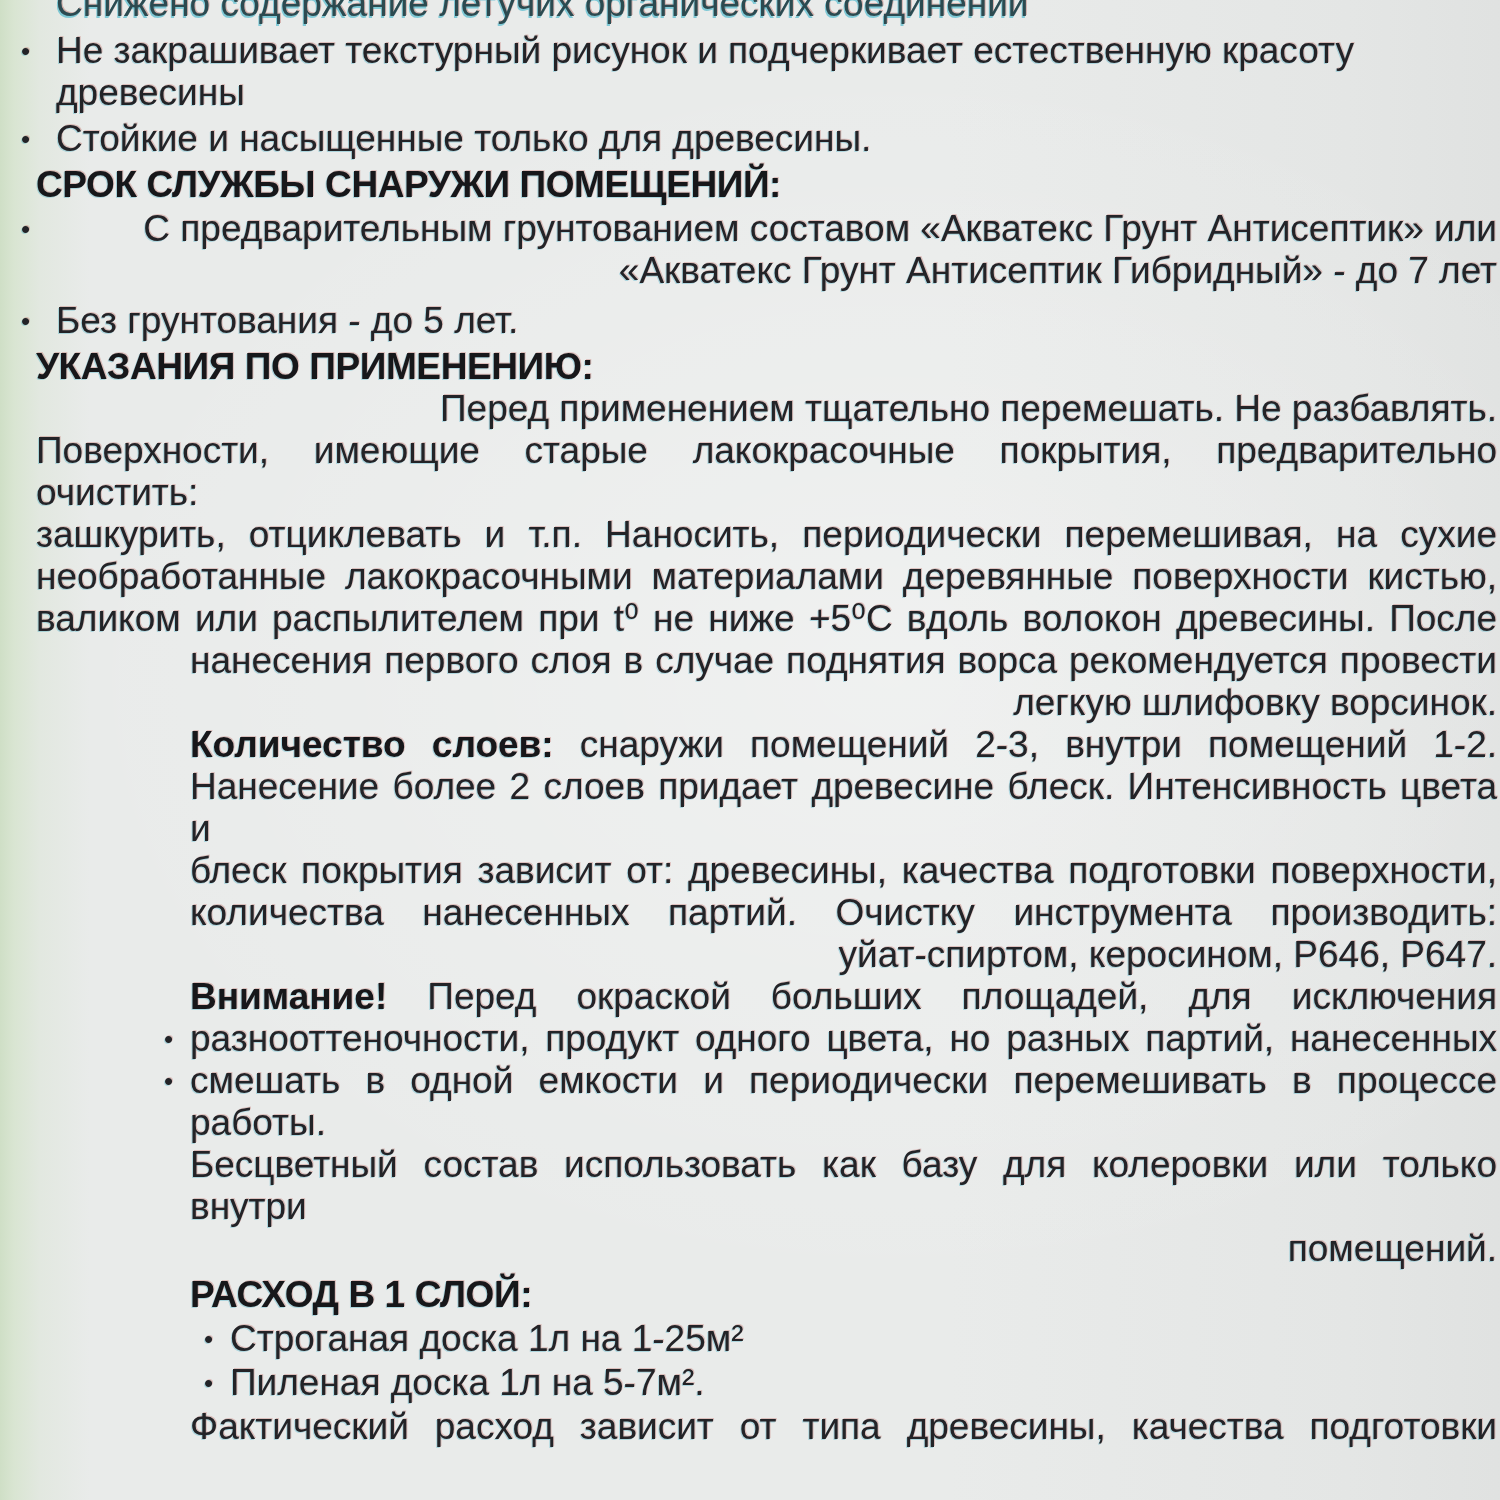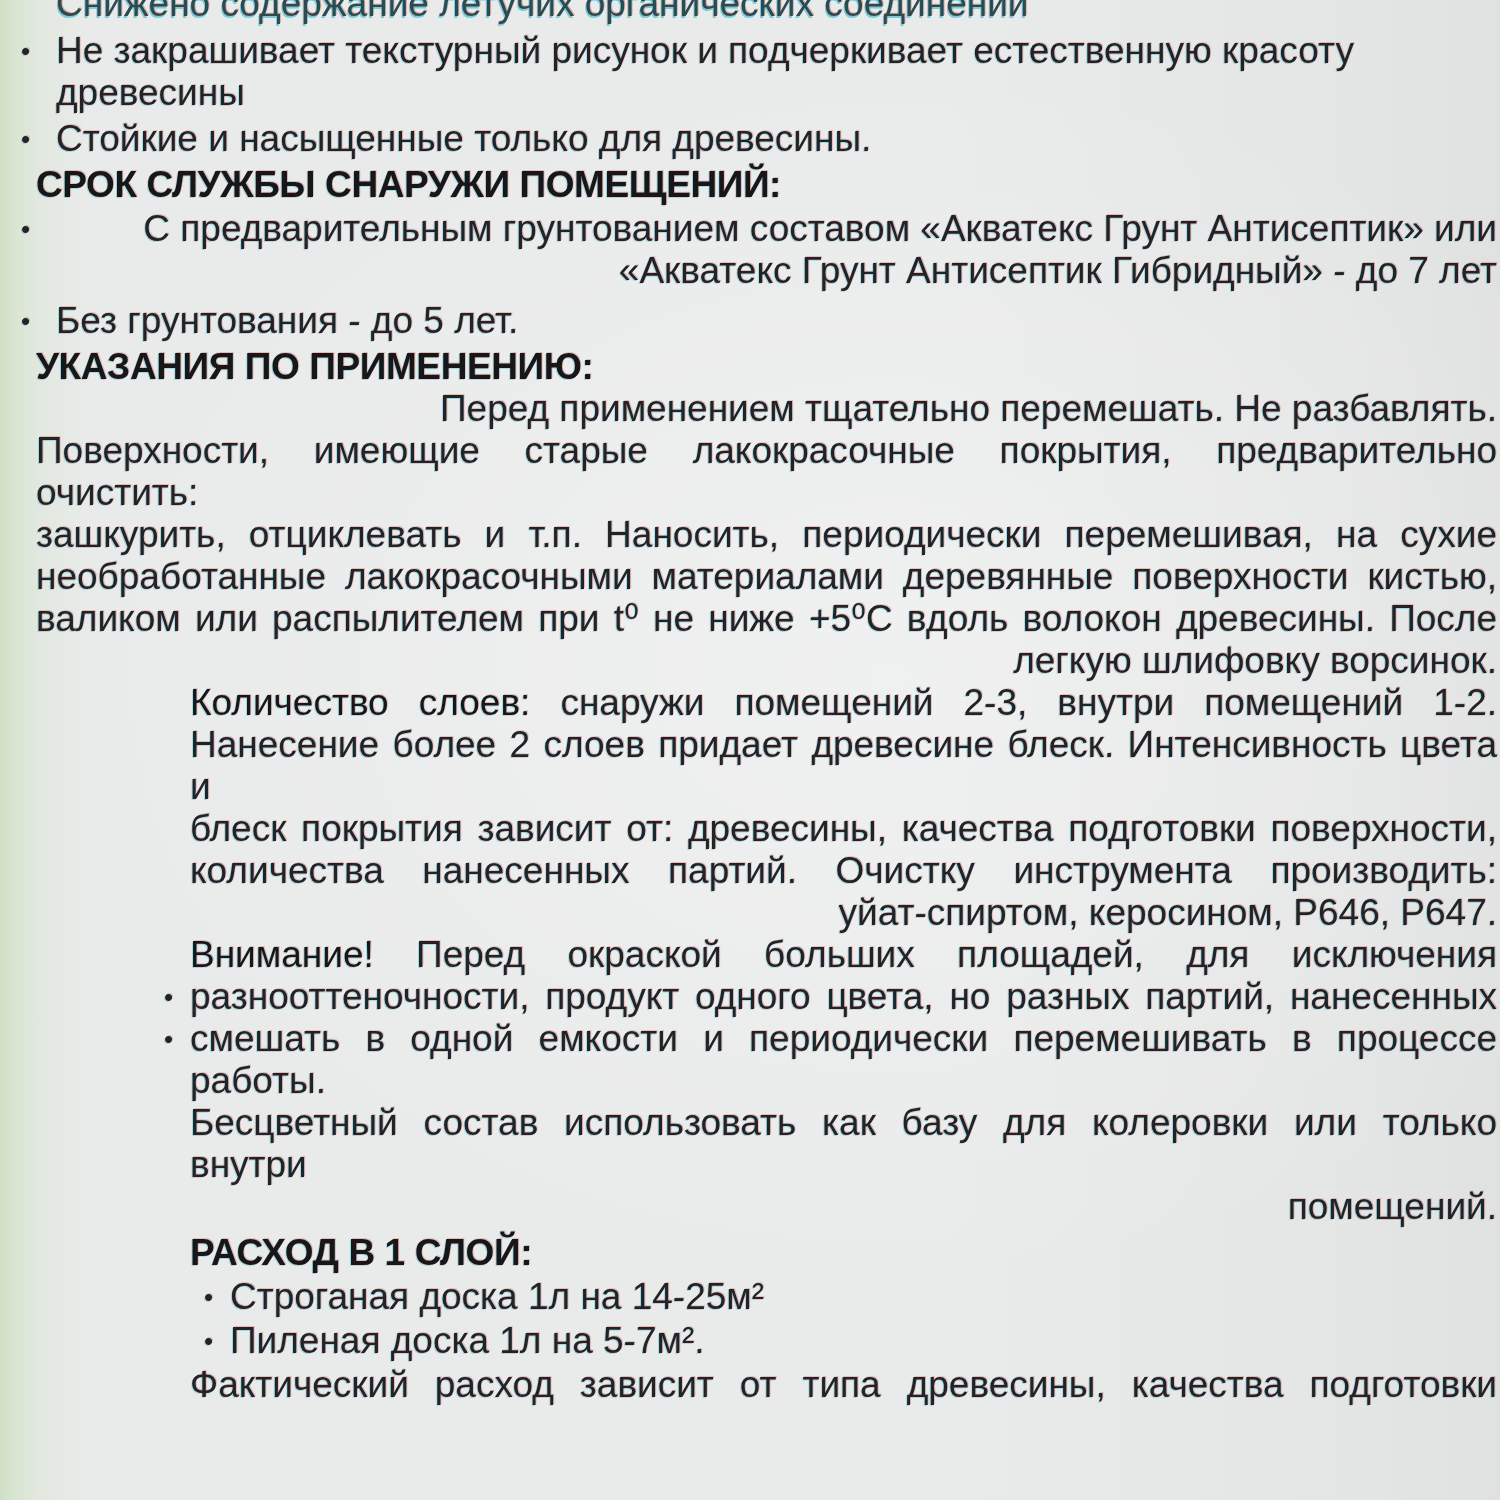--- a/index.html
+++ b/index.html
@@ -21,21 +21,21 @@
   .bitem .bul { position:absolute; left:-15px; top:0; font-size:26px; }
   .cutwrap { height:26px; overflow:hidden; }
   .cutwrap .cut-inner { margin-top:-17px; color:#2c4a50;
     text-shadow:-1px 2px 0 rgba(0,160,190,0.45), 1px -1px 0 rgba(160,40,30,0.3); }
   .indent { margin-left:154px; }
   .bitem2 { position:relative; padding-left:40px; }
   .bitem2 .bul { position:absolute; left:14px; top:0; font-size:26px; }
   .rel { position:relative; }
   .stray-bul { position:absolute; left:-26px; font-size:26px; }
   .mt2{margin-top:2px;} .mt4{margin-top:4px;} .mt8{margin-top:8px;}
-  .bold-run { font-weight:normal; color:#17171a; }
+  .bold-run { font-weight:bold; color:#17171a; }
 </style>
 </head>
 <body>
 
 <div class="page">
   <div class="content">
 
     <div class="cutwrap">
       <div class="bitem cut-inner">
         
@@ -63,38 +63,39 @@
     </div>
 
     <div class="h mt4">УКАЗАНИЯ ПО ПРИМЕНЕНИЮ:</div>
     <div class="lline">Перед применением тщательно перемешать. Не разбавлять.</div>
     <div class="jline">Поверхности, имеющие старые лакокрасочные покрытия, предварительно очистить:</div>
     <div class="jline">зашкурить, отциклевать и т.п. Наносить, периодически перемешивая, на сухие</div>
     <div class="jline">необработанные лакокрасочными материалами деревянные поверхности кистью,</div>
     <div class="jline">валиком или распылителем при t⁰ не ниже +5⁰С вдоль волокон древесины. После</div>
 
     <div class="indent">
+      <div class="jline">нанесения первого слоя в случае поднятия ворса рекомендуется провести</div>
       <div class="lline">легкую шлифовку ворсинок.</div>
 
       <div class="jline"><span class="bold-run">Количество слоев:</span> <span>снаружи помещений 2-3, внутри помещений 1-2.</span></div>
       <div class="jline">Нанесение более 2 слоев придает древесине блеск. Интенсивность цвета и</div>
       <div class="jline">блеск покрытия зависит от: древесины, качества подготовки поверхности,</div>
       <div class="jline">количества нанесенных партий. Очистку инструмента производить:</div>
       <div class="lline">уйат-спиртом, керосином, Р646, Р647.</div>
 
       <div class="jline"><span class="bold-run">Внимание!</span> <span>Перед окраской больших площадей, для исключения</span></div>
       <div class="jline rel"><span class="stray-bul">•</span><span>разнооттеночности, продукт одного цвета, но разных партий, нанесенных</span></div>
       <div class="jline rel"><span class="stray-bul">•</span><span>смешать в одной емкости и периодически перемешивать в процессе работы.</span></div>
       <div class="jline">Бесцветный состав использовать как базу для колеровки или только внутри</div>
       <div class="lline">помещений.</div>
 
       <div class="h mt4">РАСХОД В 1 СЛОЙ:</div>
       <div class="bitem2 mt2">
         <span class="bul">•</span>
-        <span>Строганая доска 1л на 14-25м²</span>
+        <span>Строганая доска 1л на 1-25м²</span>
       </div>
       <div class="bitem2 mt2">
         <span class="bul">•</span>
         <span>Пиленая доска 1л на 5-7м².</span>
       </div>
       <div class="jline mt2">Фактический расход зависит от типа древесины, качества подготовки</div>
 
     </div>
 
   </div>

